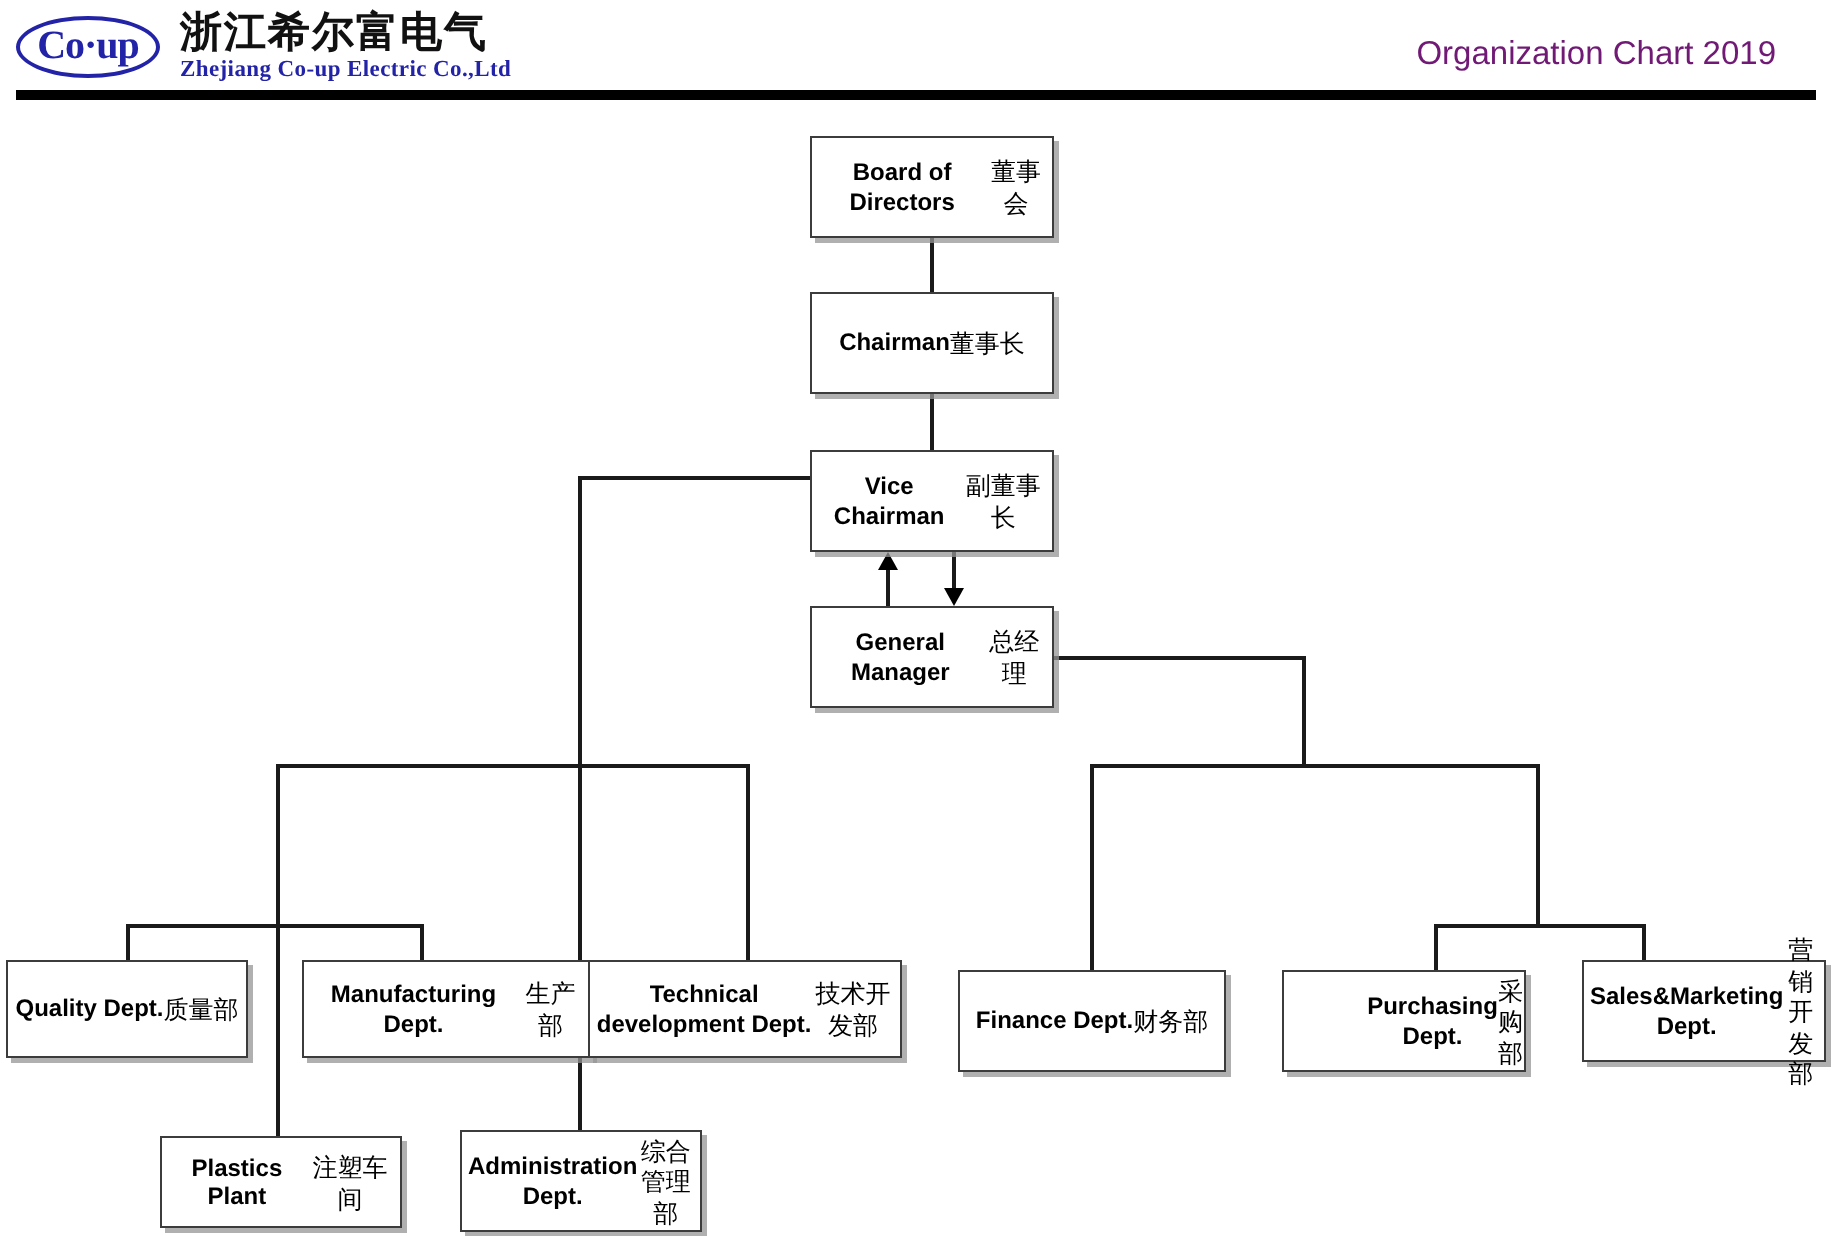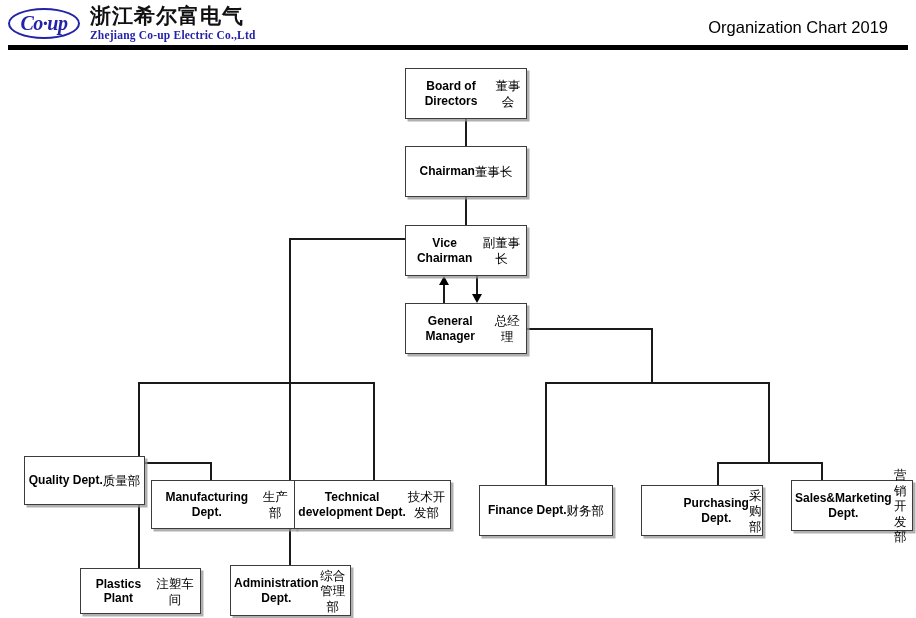--- a/index.html
+++ b/index.html
@@ -29,21 +29,21 @@
   .logo-block {
     position: absolute;
     left: 8px; top: 4px;
     display: flex;
     align-items: center;
     gap: 10px;
   }
 
   .logo-mark {
     position: relative;
-    width: 72px; height: 31px; font-style: italic;
+    width: 72px; height: 31px;
   }
   .logo-oval {
     position: absolute;
     left: 0; top: 0;
     width: 72px; height: 31px;
     border: 2.5px solid #2323a8;
     border-radius: 50%;
     background: #ffffff;
   }
   .logo-text {
@@ -77,21 +77,21 @@
     color: #2323a8;
     letter-spacing: 0.2px;
     line-height: 1.2;
     margin-top: 1px;
   }
 
   #chart-title {
     position: absolute;
     right: 28px; top: 18px;
     font-size: 16.5px;
-    color: #000000;
+    color: #701a75;
     font-family: "Liberation Sans", sans-serif;
     text-align: right;
   }
 
   #header-rule {
     position: absolute;
     left: 8px; top: 45px;
     width: 900px; height: 5px;
     background: #000000;
   }
@@ -223,21 +223,21 @@
     <div class="node" style="left:405px; top:225px; width:122px; height:51px;">
       <div class="en">Vice Chairman</div>
       <div class="cn">副董事长</div>
     </div>
 
     <div class="node" style="left:405px; top:303px; width:122px; height:51px;">
       <div class="en">General Manager</div>
       <div class="cn">总经理</div>
     </div>
 
-    <div class="node" style="left:3px; top:456px; width:121px; height:49px;margin-left:21px;">
+    <div class="node" style="left:3px; top:480px; width:121px; height:49px;">
       <div class="en">Quality Dept.</div>
       <div class="cn">质量部</div>
     </div>
 
     <div class="node" style="left:151px; top:480px; width:145px; height:49px;">
       <div class="en">Manufacturing Dept.</div>
       <div class="cn">生产部</div>
     </div>
 
     <div class="node" style="left:294px; top:480px; width:157px; height:49px;">

